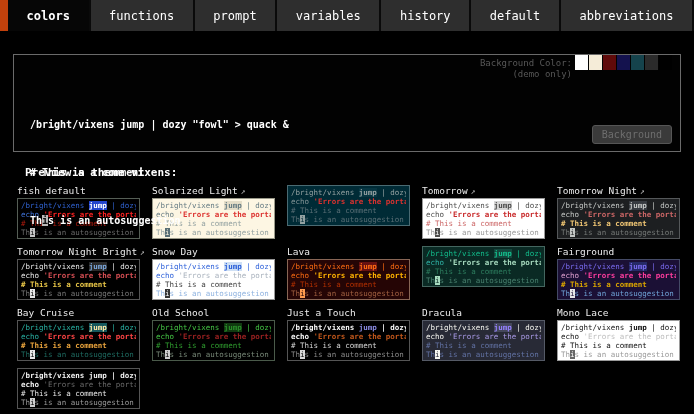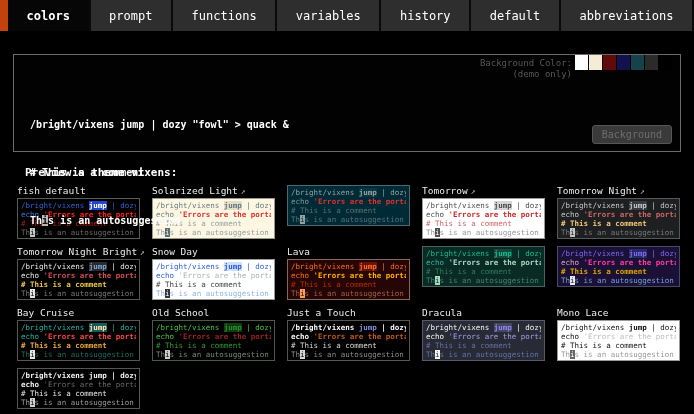--- a/index.html
+++ b/index.html
@@ -38,22 +38,22 @@
   .card-title { color:#ececec; font-size:9.5px; margin-bottom:2px; white-space:nowrap; }
   .ext-icon { color:#bdbdbd; font-size:8px; margin-left:3px; }
   .mini { height:41px; padding:2px 3px; overflow:hidden; }
   .mini .ln { font-size:7.5px; line-height:9px; white-space:pre; overflow:hidden; }
 </style>
 </head>
 <body>
 
 <div class="tabbar" id="tabbar">
     <div class="tab active">colors</div>
+    <div class="tab">functions</div>
     <div class="tab">prompt</div>
-    <div class="tab">functions</div>
     <div class="tab">variables</div>
     <div class="tab">history</div>
     <div class="tab">default</div>
     <div class="tab">abbreviations</div>
   </div>
 
 <div class="term-wrap">
   <div class="bgcolor-label">
     <div>Background Color:</div>
     <div>(demo only)</div>
@@ -151,20 +151,21 @@
     </div>
     <div class="card">
       <div class="mini" style="background: rgb(10, 42, 36); border: 1px solid rgb(68, 102, 95);">
         <div class="ln"><span style="color: rgb(18, 189, 139);">/bright/vixens </span><span style="color: rgb(18, 189, 139); background: rgb(20, 70, 60); font-weight: bold;">jump</span><span style="color: rgb(18, 189, 139);"> | dozy </span></div>
         <div class="ln"><span style="color: rgb(48, 181, 168);">echo </span><span style="color: rgb(168, 220, 192); font-weight: bold;">'Errors are the portals</span></div>
         <div class="ln"><span style="color: rgb(45, 125, 94);"># This is a comment</span></div>
         <div class="ln"><span style="color: rgb(73, 128, 110);">Th</span><span style="color: rgb(10, 42, 36); background: rgb(168, 220, 192);">i</span><span style="color: rgb(73, 128, 110);">s is an autosuggestion</span></div>
       </div>
     </div>
     <div class="card">
+      <div class="card-title">Fairground</div>
       <div class="mini" style="background: rgb(27, 16, 53); border: 1px solid rgb(68, 74, 102);">
         <div class="ln"><span style="color: rgb(122, 107, 240);">/bright/vixens </span><span style="color: rgb(122, 107, 240); background: rgb(38, 42, 102); font-weight: bold;">jump</span><span style="color: rgb(122, 107, 240);"> | dozy </span></div>
         <div class="ln"><span style="color: rgb(224, 160, 208);">echo </span><span style="color: rgb(255, 61, 158); font-weight: bold;">'Errors are the portals</span></div>
         <div class="ln"><span style="color: rgb(217, 164, 0); font-weight: bold;"># This is a comment</span></div>
         <div class="ln"><span style="color: rgb(111, 163, 214);">Th</span><span style="color: rgb(27, 16, 53); background: rgb(232, 232, 232);">i</span><span style="color: rgb(111, 163, 214);">s is an autosuggestion</span></div>
       </div>
     </div>
     <div class="card">
       <div class="card-title">Bay Cruise</div>
       <div class="mini" style="background: rgb(0, 0, 0); border: 1px solid rgb(85, 85, 85);">

